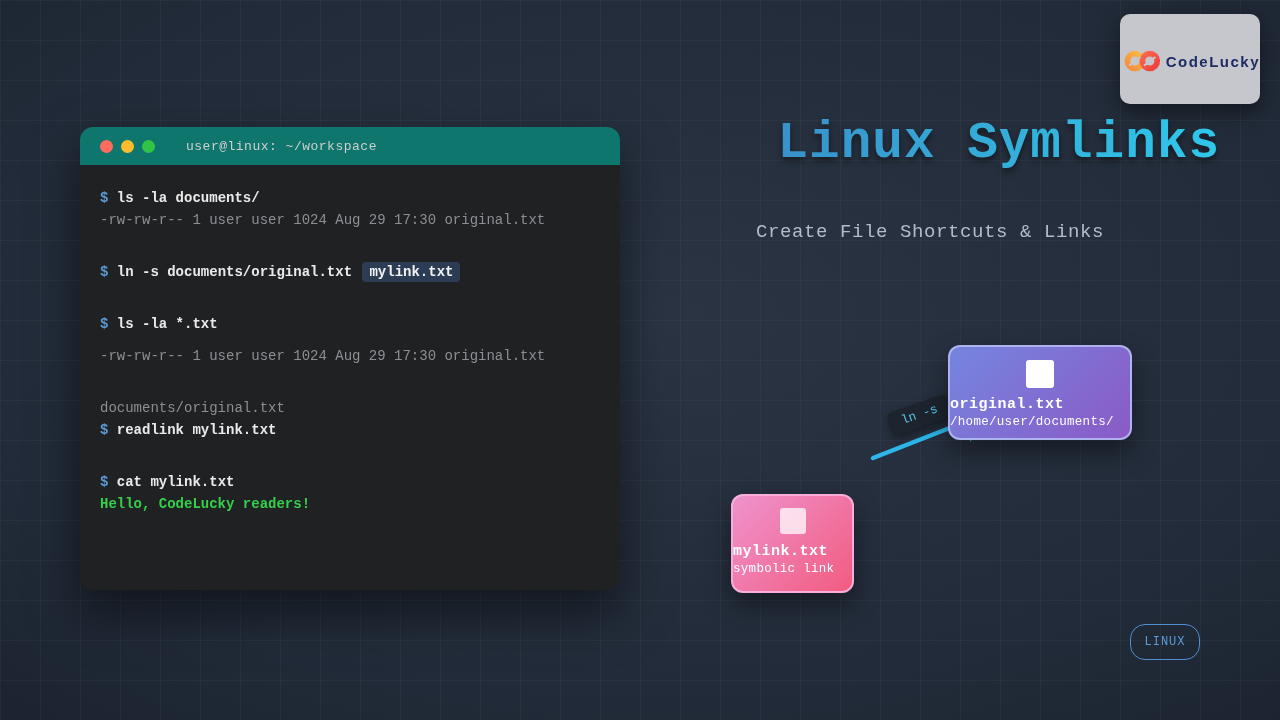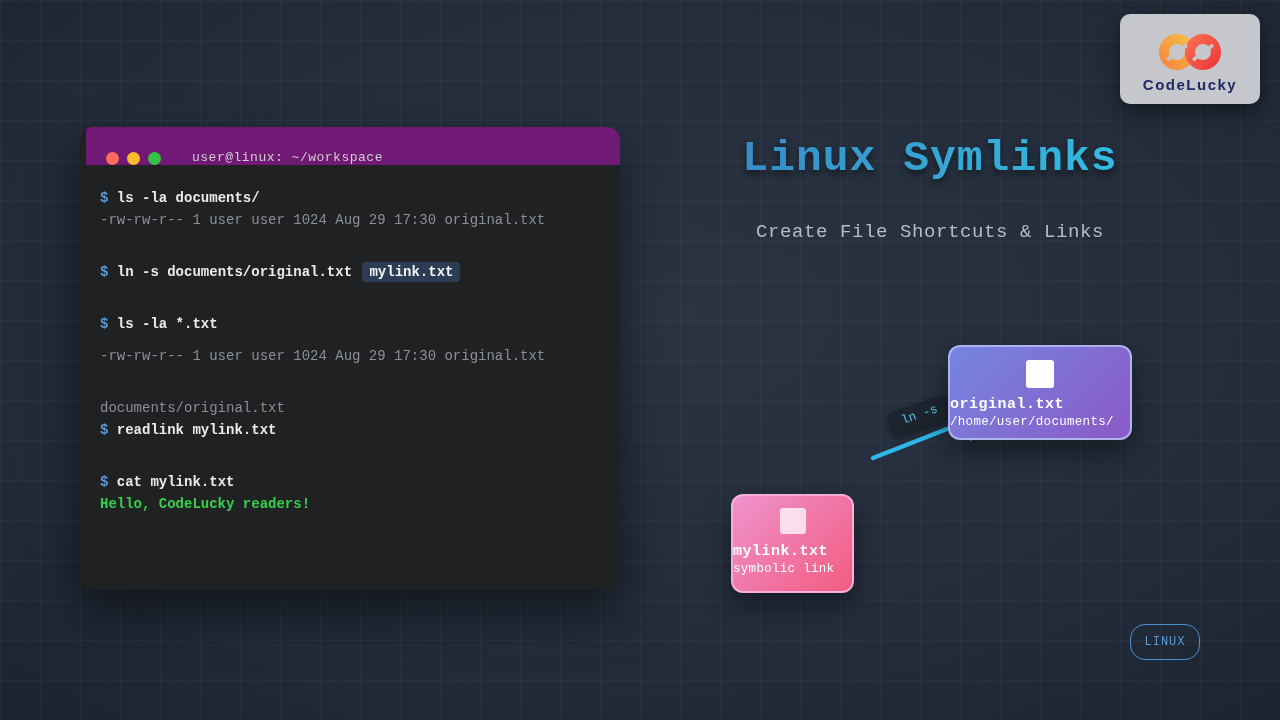--- a/index.html
+++ b/index.html
@@ -16,51 +16,51 @@
       linear-gradient(rgba(255,255,255,0.030) 1px, transparent 1px),
       linear-gradient(90deg, rgba(255,255,255,0.030) 1px, transparent 1px);
     background-size:40px 40px;
   }
 
   
   .logo-card {
     position:absolute; left:1120px; top:14px; width:140px; height:90px;
     background:#c6c7cc; border-radius:10px;
     box-shadow:0 8px 22px rgba(0,0,0,0.45);
-    display:flex; flex-direction:column; align-items:center; justify-content:center;
+    display:flex; flex-direction:row; align-items:center; justify-content:center;
     gap:1px; padding-top:4px;
   }
   .logo-text {
     font-family:"Liberation Sans",sans-serif; font-weight:700;
     font-size:15px; letter-spacing:1.5px; color:#1e2a63;
   }
 
   
   .title {
-    position:absolute; left:640px; top:134px; width:580px;
-    text-align:center; font-size:43px; font-weight:700; letter-spacing:1px;
+    position:absolute; left:640px; top:115px; width:580px;
+    text-align:right; font-size:51px; font-weight:700; letter-spacing:1px;
     background:linear-gradient(90deg, #3a7fc1 0%, #35a9d6 55%, #2fc8ea 100%);
     -webkit-background-clip:text; background-clip:text; color:transparent;
     filter:drop-shadow(0 4px 3px rgba(0,0,0,0.45));
   }
   .subtitle {
     position:absolute; left:640px; top:221px; width:580px;
     text-align:center; font-size:19px; letter-spacing:0.6px; color:#b3bcc8;
   }
 
   
   .terminal {
     position:absolute; left:80px; top:127px; width:540px; height:463px;
     border-radius:13px; background:#202123;
     box-shadow:0 22px 50px rgba(0,0,0,0.5);
     overflow:hidden;
   }
   .t-header {
-    height:38px; background:#701a75;
-    display:flex; align-items:flex-end; padding-left:20px;margin-left:6px;
+    height:38px; background:#0f766e;
+    display:flex; align-items:center; padding-left:20px;
   }
   .dot { width:13px; height:13px; border-radius:50%; margin-right:8px; display:inline-block; }
   .dot.red { background:#ff6b5e; }
   .dot.yellow { background:#fdbc2d; }
   .dot.green { background:#31c447; }
   .t-title { margin-left:23px; font-size:13px; color:#cfcfcf; letter-spacing:0.5px; }
   .t-body { padding:22px 20px; font-size:14px; line-height:22px; }
   .tline.command { color:#eaeaea; font-weight:700; }
   .tline.output { color:#8b8f94; font-weight:400; }
   .tline.success { color:#35d04b; font-weight:700; }

